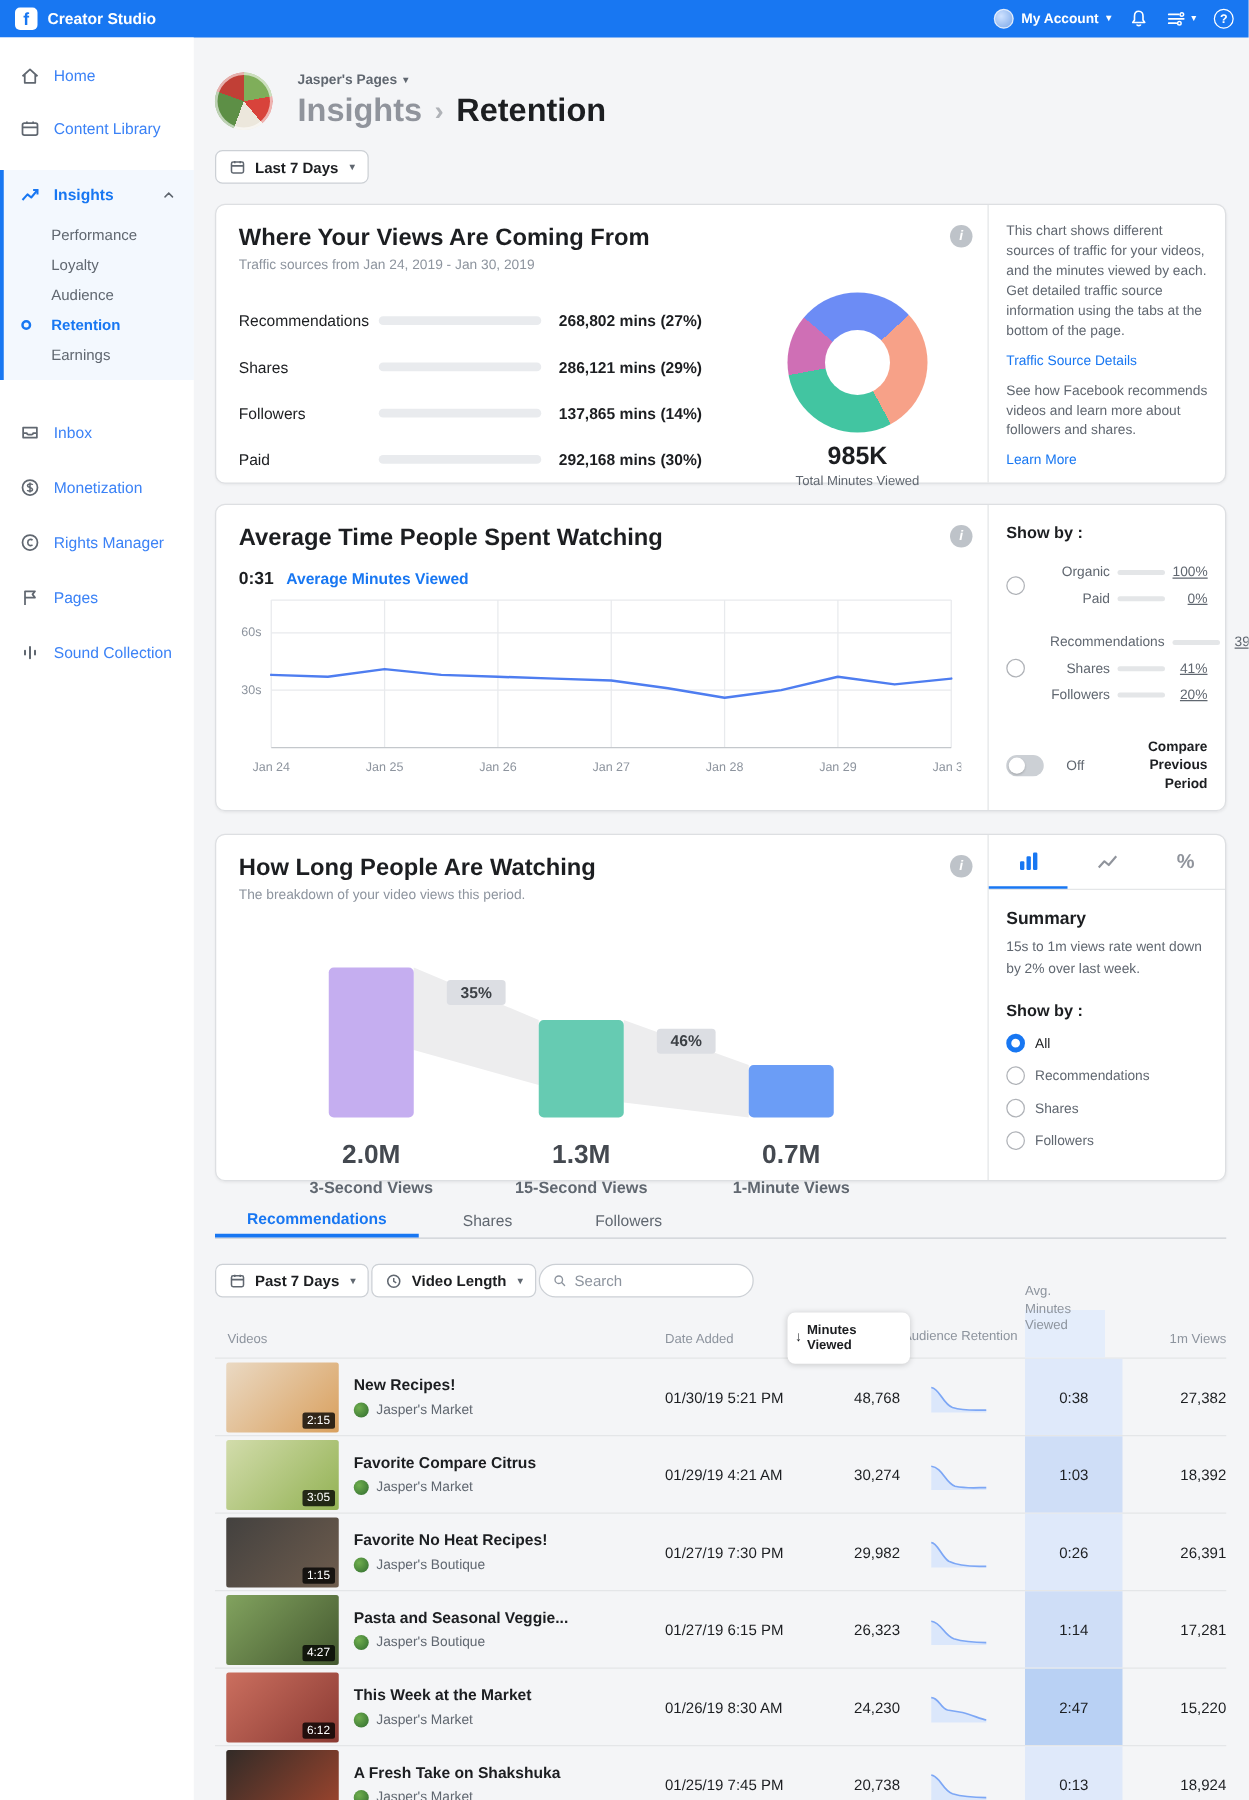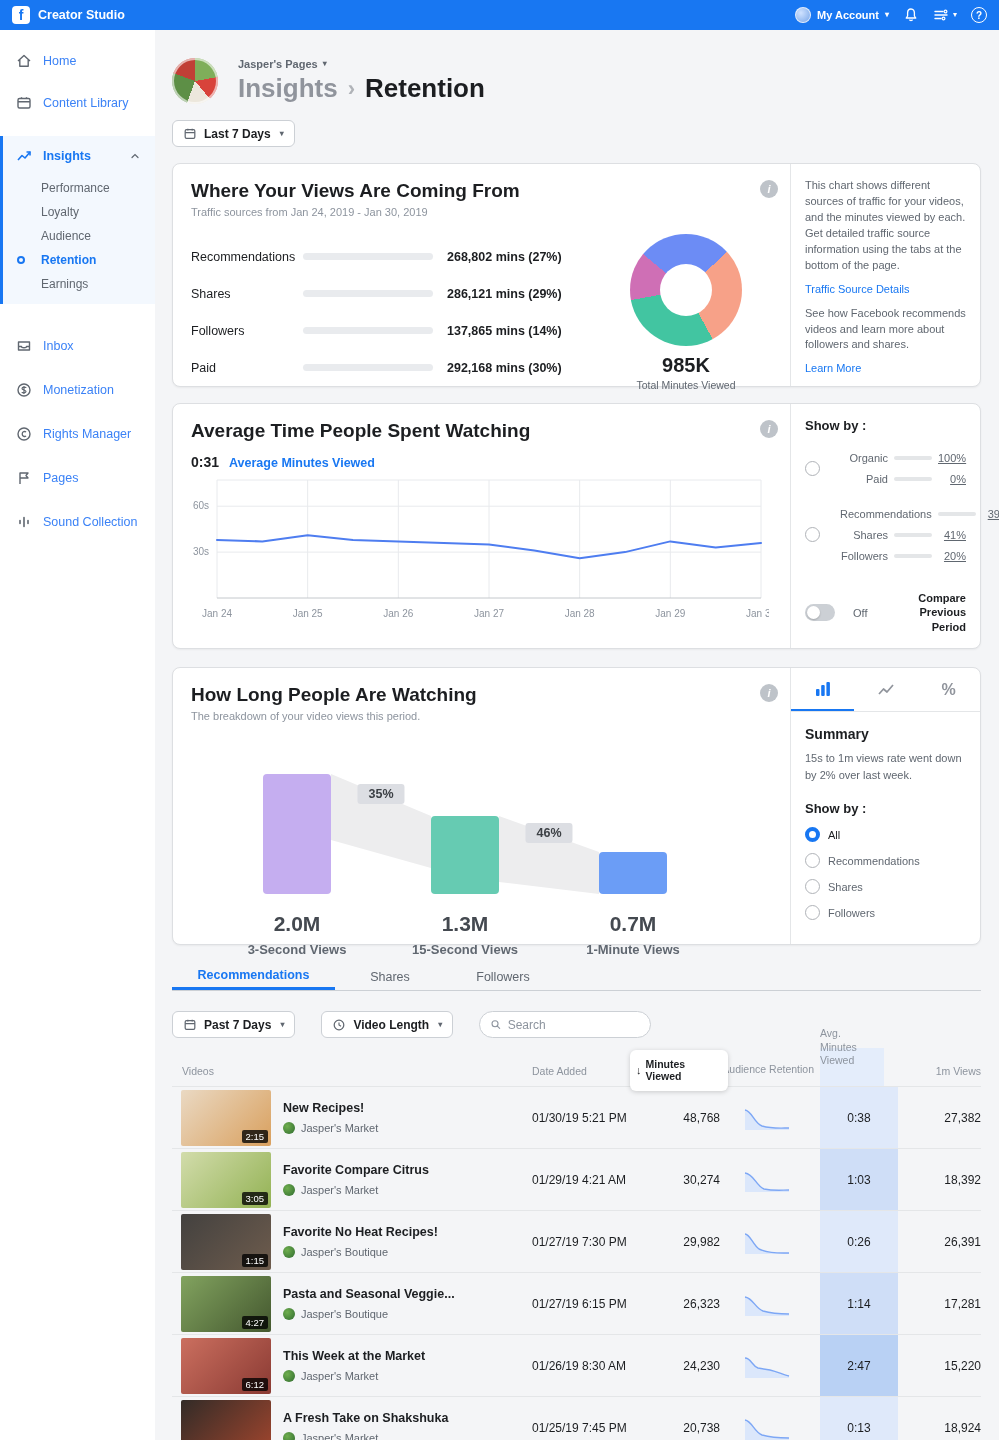--- a/index.html
+++ b/index.html
@@ -119,21 +119,21 @@
   .opt-row { display:flex; align-items:center; gap:8px; margin-top:11px; }
   .opt-label { font-size:11px; color:#606770; }
   .opt-row.first .opt-label { color:#1c1e21; }
 
   
   .table-tabs { display:flex; margin-top:18px; border-bottom:1px solid #ccd0d5; }
   .ttab { height:27px; display:flex; align-items:center; justify-content:center; font-size:12.5px; color:#606770; cursor:pointer; }
   .ttab.t1 { width:163px; color:#1877f2; font-weight:bold; border-bottom:3px solid #1877f2; }
   .ttab.t2 { width:110px; }
   .ttab.t3 { width:116px; }
-  .filters-row { margin-top:20px; display:flex; align-items:flex-start; gap:26px; }
+  .filters-row { margin-top:20px; display:flex; align-items:flex-start; gap:2px; }
   .search { display:flex; align-items:center; gap:6px; border:1px solid #ccd0d5; border-radius:14px; height:27px; padding:0 10px; width:172px; background:#fff; }
   .search input { border:none; outline:none; font-size:12px; width:100%; font-family:"Liberation Sans",sans-serif; color:#1c1e21; background:transparent; }
   .search input::placeholder { color:#8d949e; }
 
   .thead { margin-top:10px; position:relative; display:flex; align-items:flex-end; height:38px; font-size:10.5px; color:#8d949e; }
   .thead > div { padding-bottom:9px; }
   .col-videos { width:360px; padding-left:10px; }
   .col-date { width:120px; }
   .col-min { width:68px; text-align:right; }
   .col-ret { width:100px; text-align:right; padding-right:6px; line-height:1.3; }

